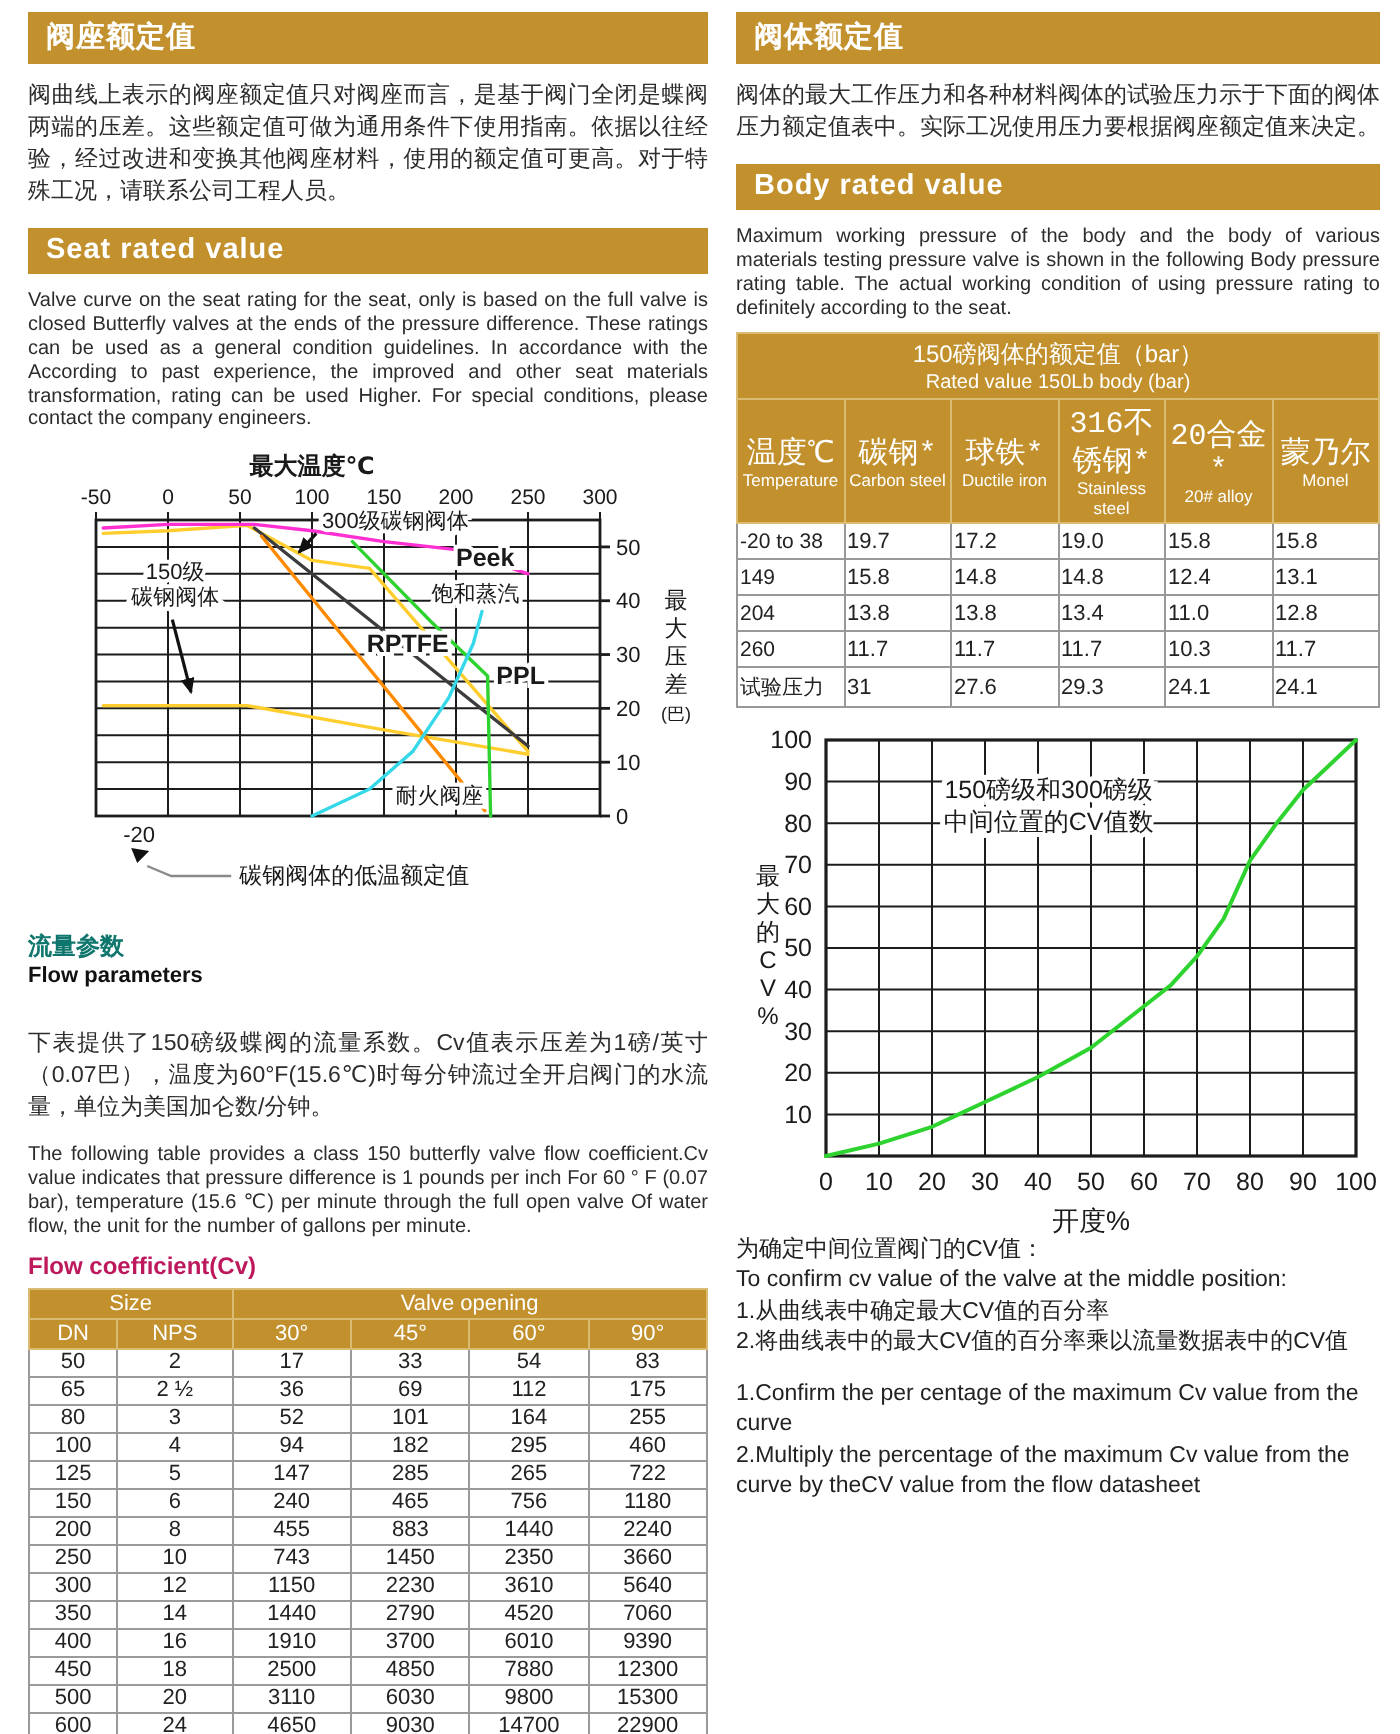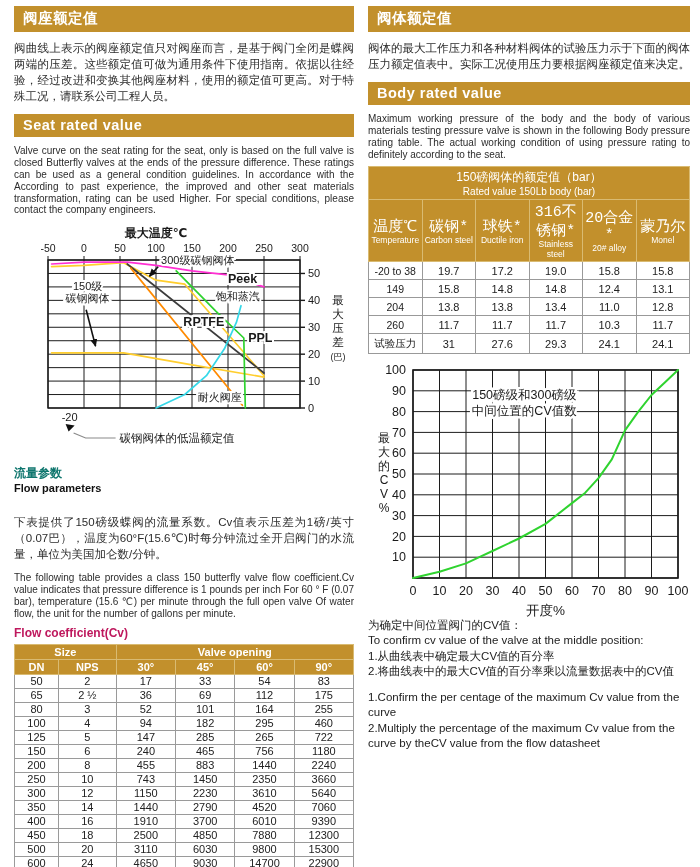--- a/index.html
+++ b/index.html
@@ -14,24 +14,24 @@
   .sec-head-en{font-weight:bold;font-size:11px;color:#111;margin-bottom:20px;}
   .tbl-head{font-weight:bold;font-size:12px;color:#be185d;margin:6px 0 4px 0;}
   svg{display:block;}
   table{border-collapse:collapse;width:100%;table-layout:fixed;}
   
   #rating-table th{background:#c2902c;color:#fff;font-weight:normal;border:1px solid #d9bb72;padding:2px 1px;}
   #rating-table .tt-zh{font-size:12px;}
   #rating-table .tt-en{font-size:10px;}
   #rating-table .h-zh{font-size:15px;font-family:Liberation Mono, monospace;}
   #rating-table .h-en{font-size:8.5px;line-height:1.1;}
-  #rating-table td{border:1px solid #999;text-align:center;font-size:11px;padding:2.5px 1px;color:#222;}
+  #rating-table td{border:1px solid #999;font-size:11px;padding:2.5px 1px;color:#222;}
   #rating-table td.c0{font-size:10.5px;}
   
-  #cv-table th{background:#c2902c;color:#fff;font-weight:bold;border:1px solid #d9bb72;font-size:11px;padding:1px;}
+  #cv-table th{background:#c2902c;color:#fff;font-weight:normal;border:1px solid #d9bb72;font-size:11px;padding:1px;}
   #cv-table td{border:1px solid #9a9a9a;text-align:center;font-size:11px;padding:0.5px 1px;color:#222;}
   
   #cv-notes div{font-size:11.5px;line-height:1.34;color:#222;}
   #cv-notes div.sp{height:10px;}
   .mt6{margin-top:6px;}
 </style>
 </head>
 <body>
 
 <div class="page">

